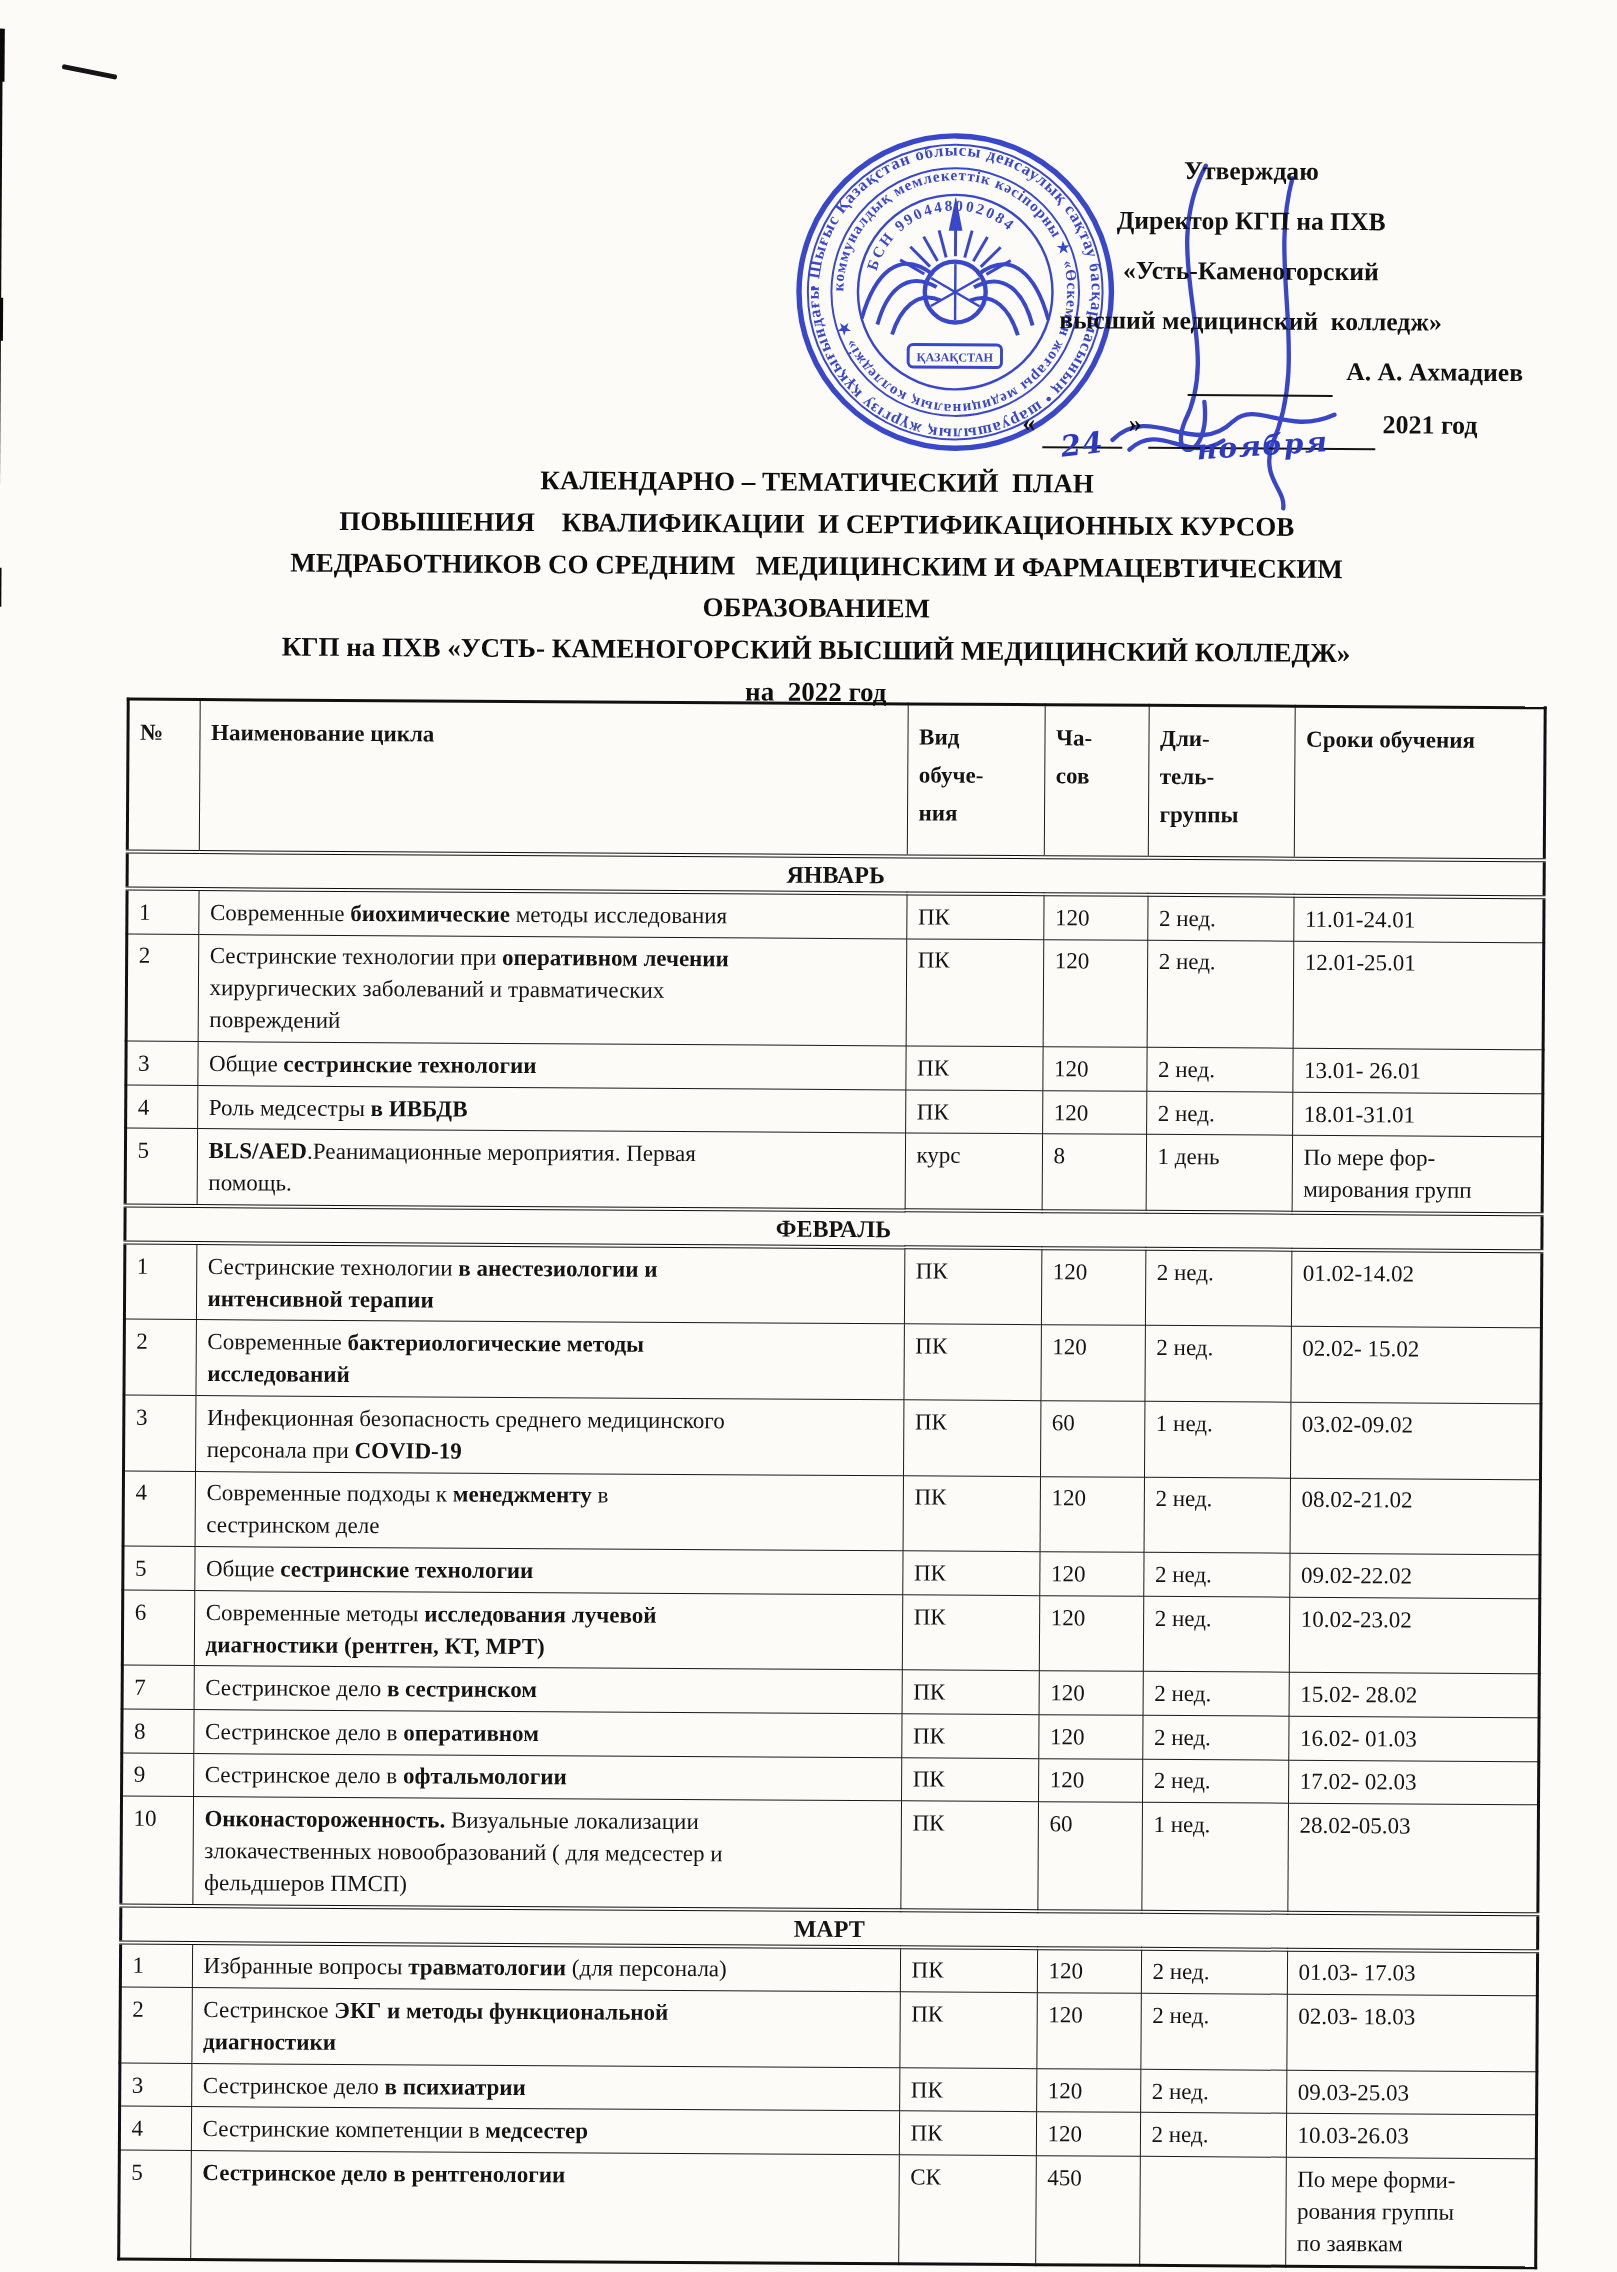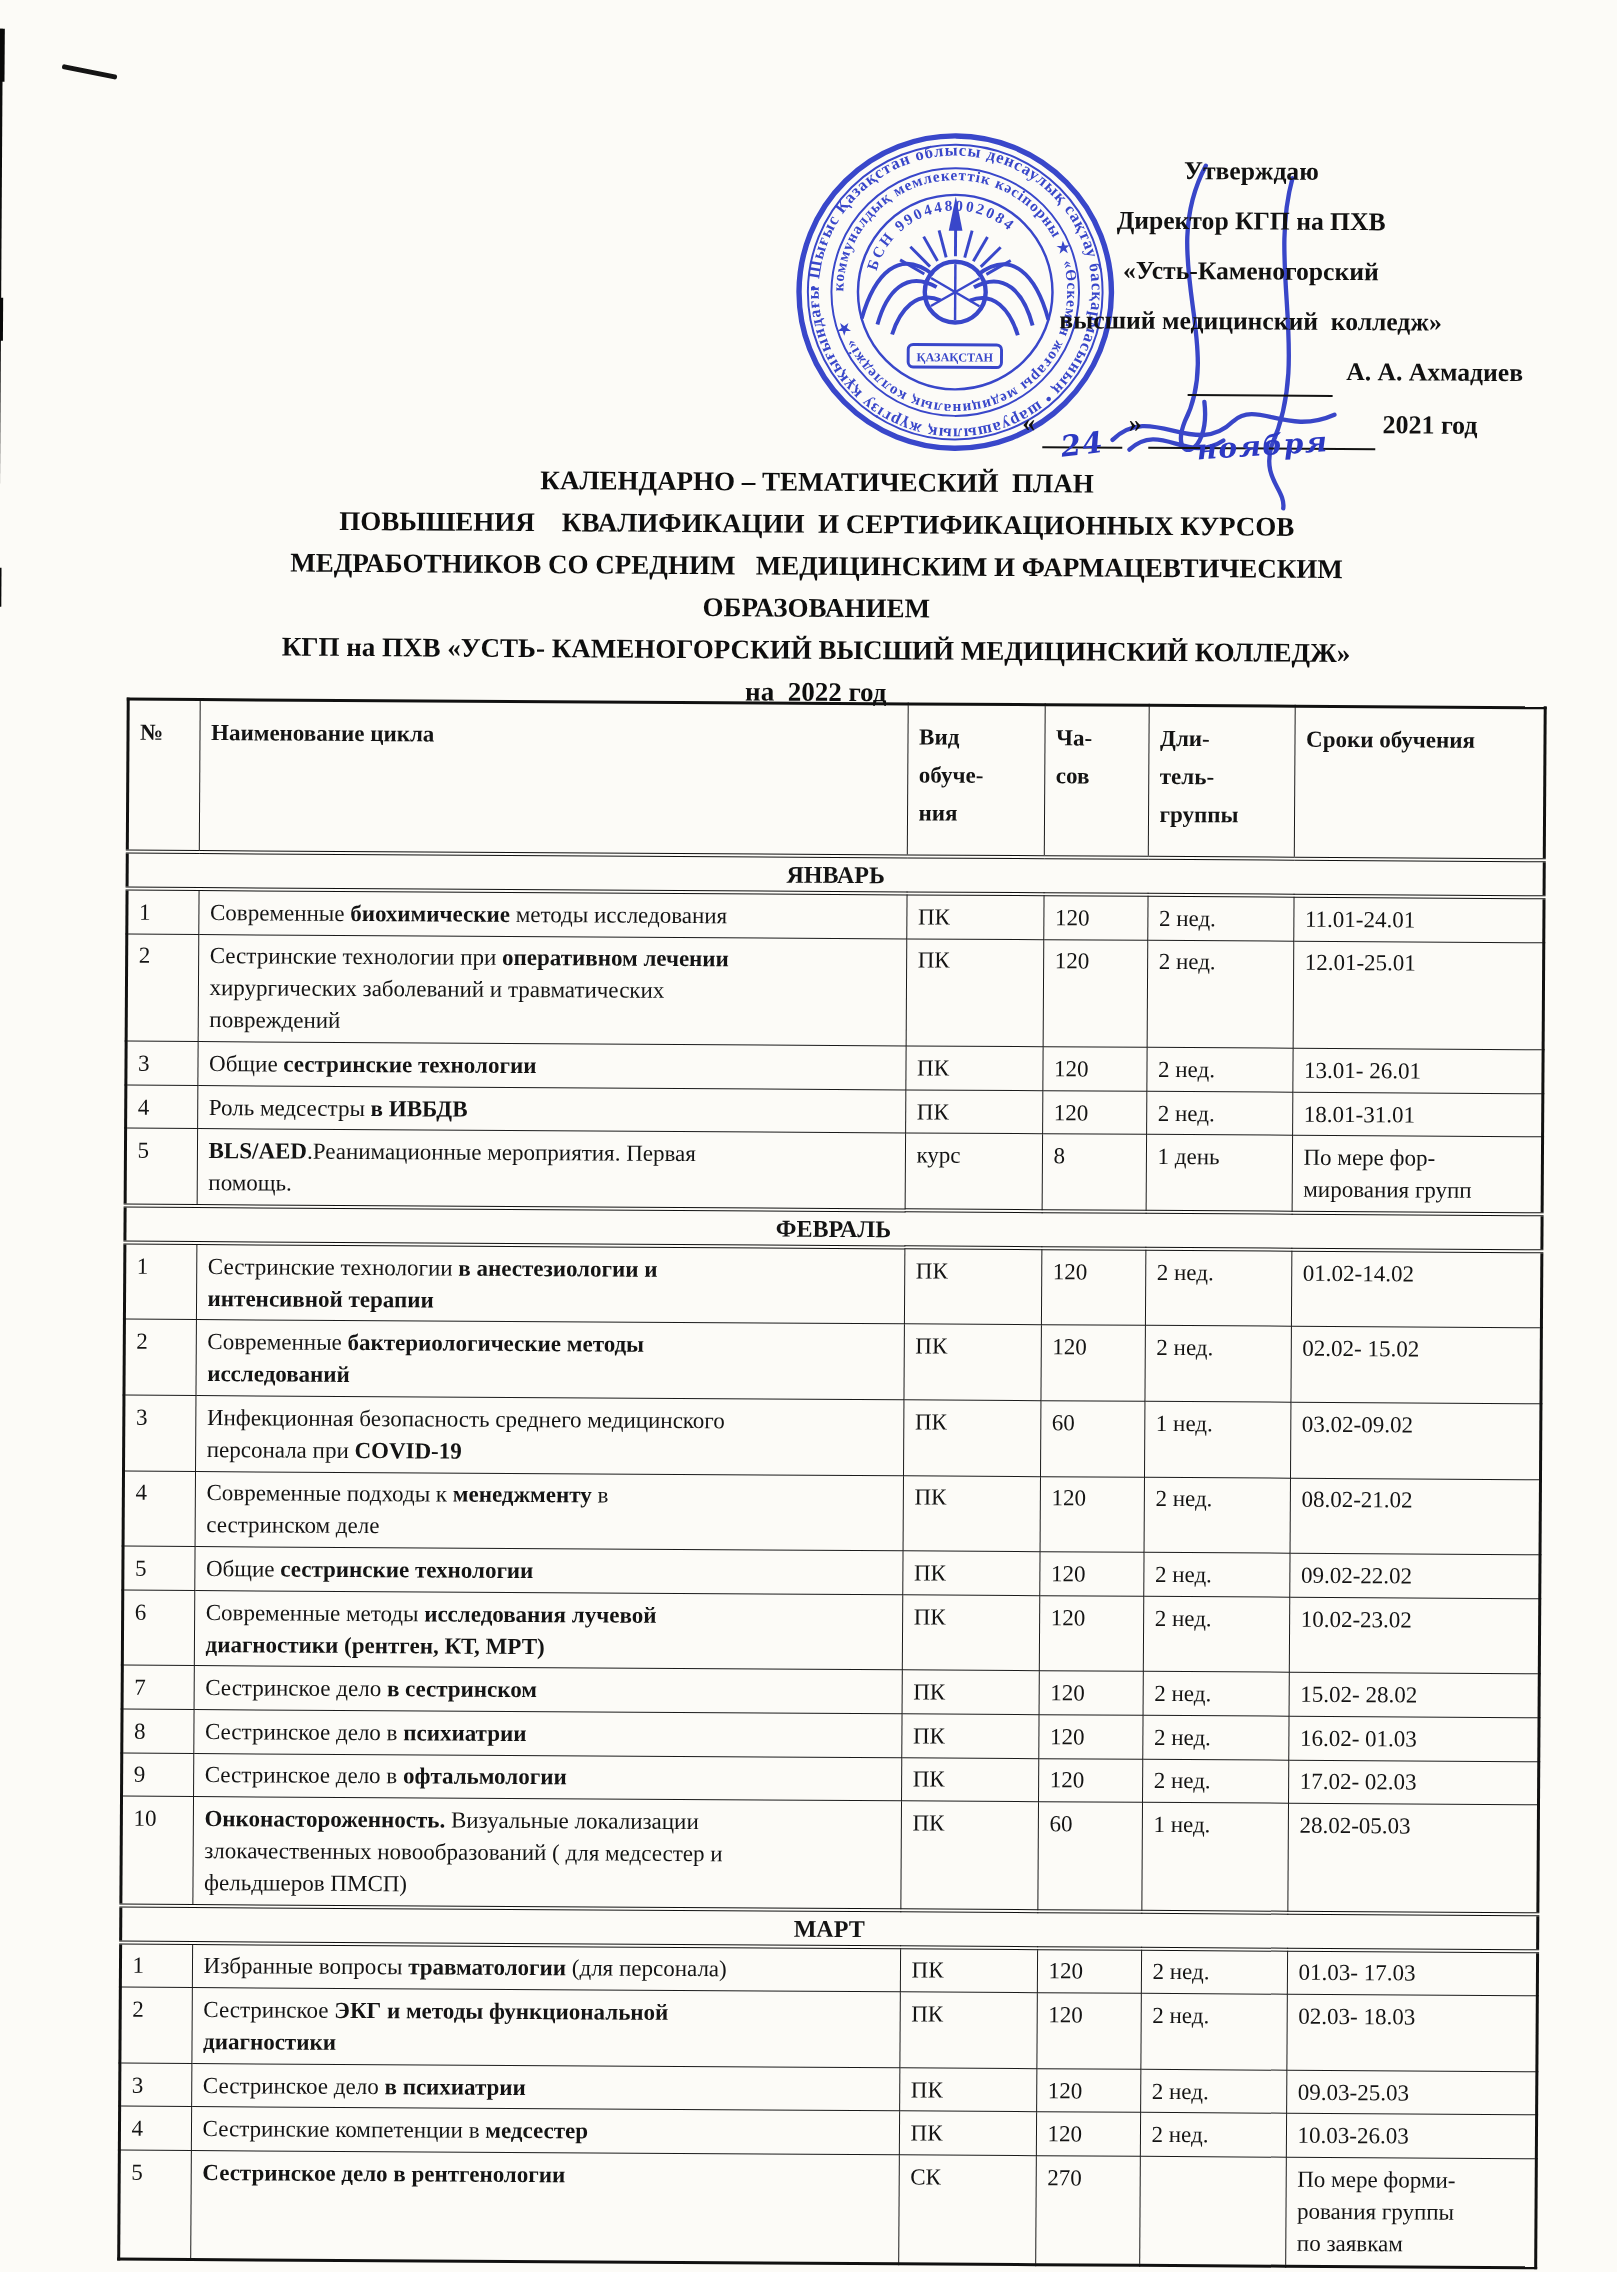--- a/index.html
+++ b/index.html
@@ -266,21 +266,21 @@
             <tr>
               <td>7</td>
               <td><span>Сестринское дело </span><span class="b">в сестринском</span></td>
               <td>ПК</td>
               <td>120</td>
               <td>2 нед.</td>
               <td>15.02- 28.02</td>
             </tr>
             <tr>
               <td>8</td>
-              <td><span>Сестринское дело в </span><span class="b">психиатрии</span></td>
+              <td><span>Сестринское дело в </span><span class="b">оперативном</span></td>
               <td>ПК</td>
               <td>120</td>
               <td>2 нед.</td>
               <td>16.02- 01.03</td>
             </tr>
             <tr>
               <td>9</td>
               <td><span>Сестринское дело в </span><span class="b">офтальмологии</span></td>
               <td>ПК</td>
               <td>120</td>
@@ -330,21 +330,21 @@
               <td><span>Сестринские компетенции в </span><span class="b">медсестер</span></td>
               <td>ПК</td>
               <td>120</td>
               <td>2 нед.</td>
               <td>10.03-26.03</td>
             </tr>
             <tr>
               <td>5</td>
               <td><span class="b">Сестринское дело в рентгенологии</span></td>
               <td>СК</td>
-              <td>270</td>
+              <td>450</td>
               <td></td>
               <td>По мере  форми-
 рования группы
 по заявкам</td>
             </tr>
           </tbody>
       </table>
     </div>
 
   </div>

